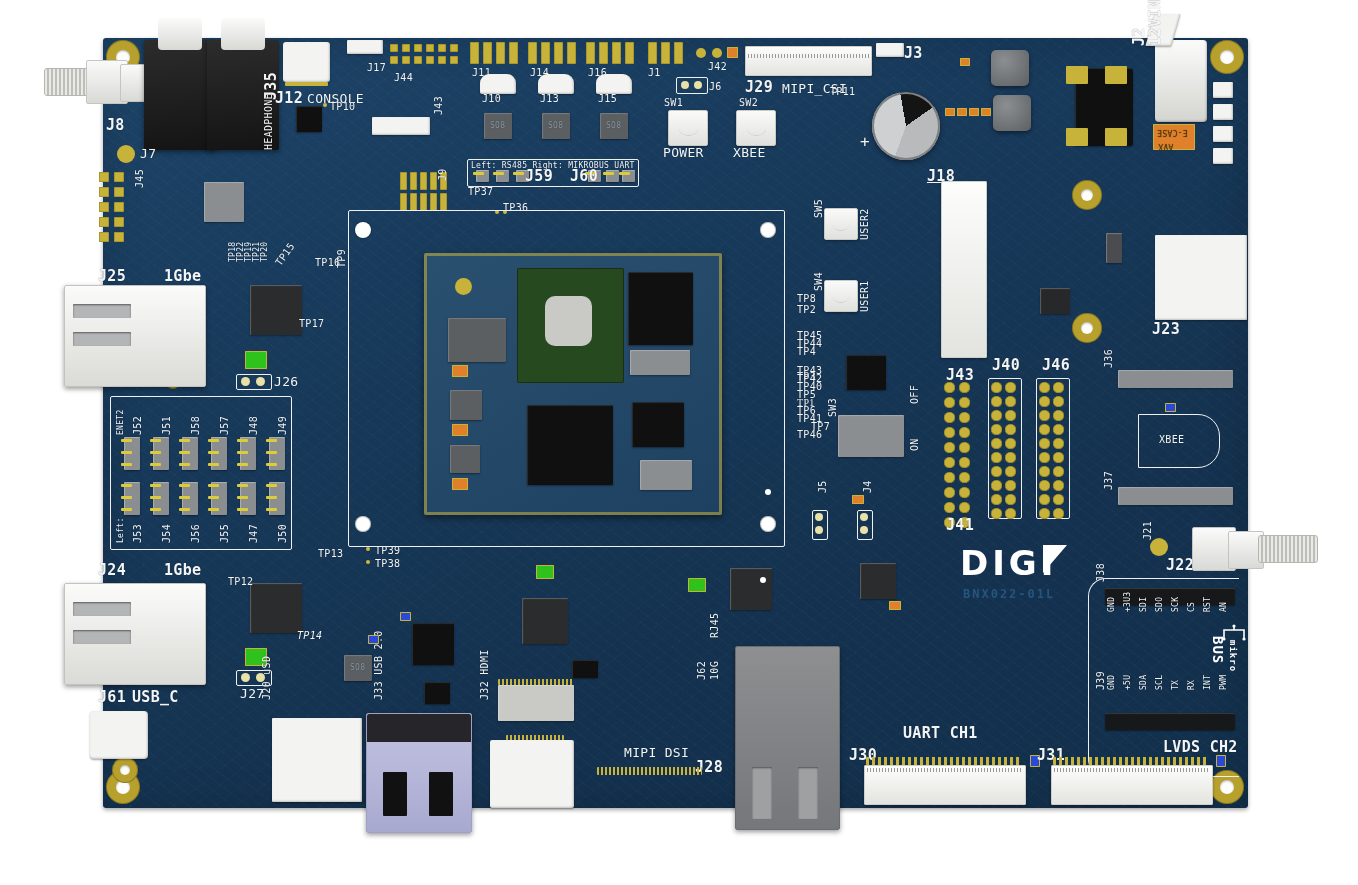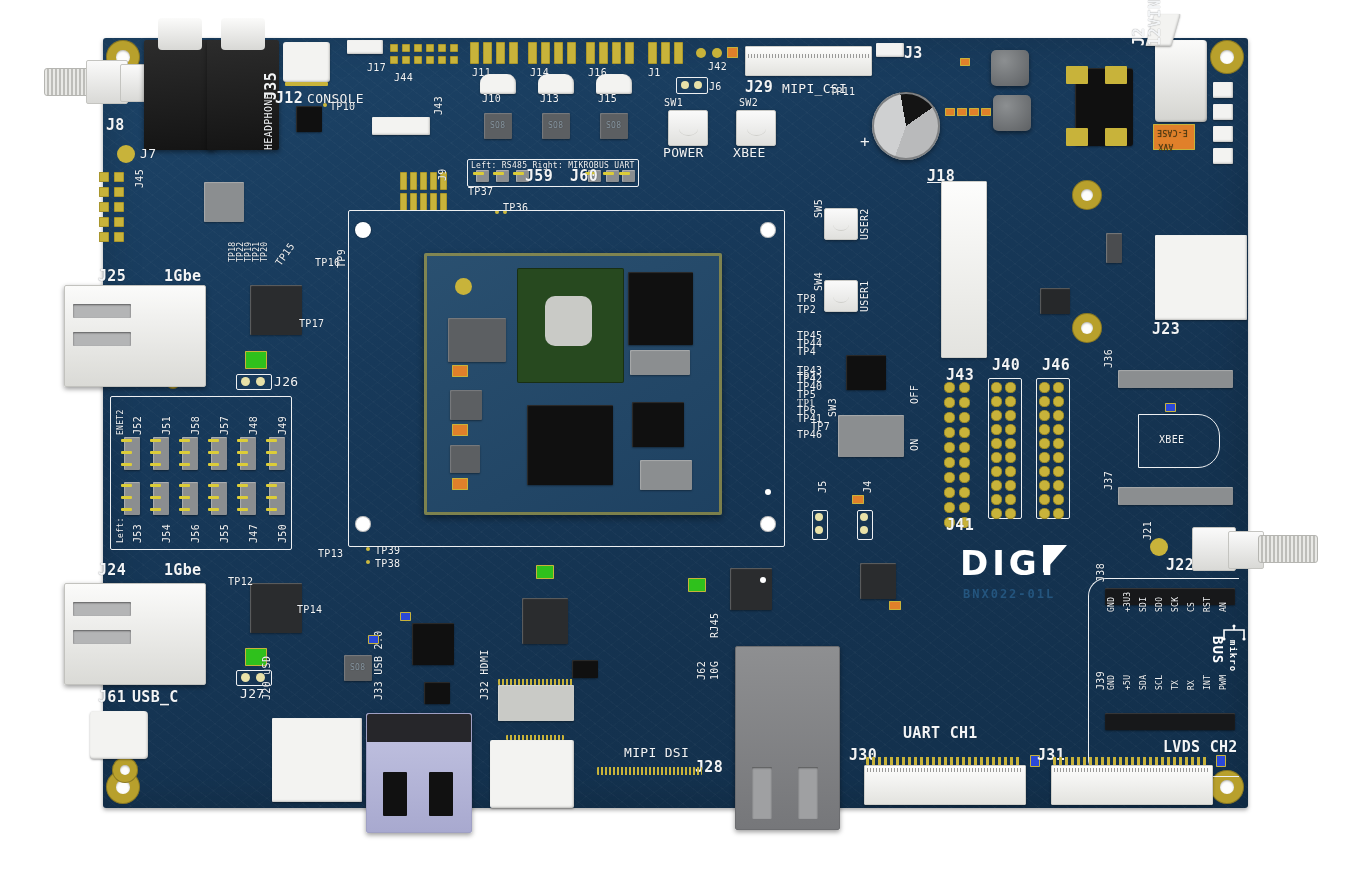--- a/index.html
+++ b/index.html
@@ -363,21 +363,21 @@
 
   <div class="gry" style="left:250px;top:285px;width:52px;height:50px;background:#2a2c2e;"></div>
   <div class="sk s" style="left:299px;top:319px;">TP17</div>
   <div class="grn" style="left:245px;top:351px;width:22px;height:18px;"></div>
   <div class="outl" style="left:236px;top:374px;width:34px;height:14px;"></div>
   <div class="pad" style="left:241px;top:377px;width:9px;height:9px;border-radius:50%;background:#e8e1a8;"></div>
   <div class="pad" style="left:256px;top:377px;width:9px;height:9px;border-radius:50%;background:#e8e1a8;"></div>
   <div class="sk" style="left:274px;top:375px;">J26</div>
 
   <div class="gry" style="left:250px;top:583px;width:52px;height:50px;background:#2a2c2e;"></div>
-  <div class="sk s" style="left:297px;top:605px;">TP14</div>
+  <div class="sk s" style="left:297px;top:631px;font-style:italic;">TP14</div>
   <div class="grn" style="left:245px;top:648px;width:22px;height:18px;"></div>
   <div class="outl" style="left:236px;top:670px;width:34px;height:14px;"></div>
   <div class="pad" style="left:241px;top:673px;width:9px;height:9px;border-radius:50%;background:#e8e1a8;"></div>
   <div class="pad" style="left:256px;top:673px;width:9px;height:9px;border-radius:50%;background:#e8e1a8;"></div>
   <div class="sk" style="left:240px;top:687px;">J27</div>
 
   <div class="sk s" style="left:228px;top:577px;">TP12</div>
   <div class="sk s" style="left:318px;top:549px;">TP13</div>
   <div class="sk s" style="left:375px;top:546px;">TP39</div>
   <div class="sk s" style="left:375px;top:559px;">TP38</div>

